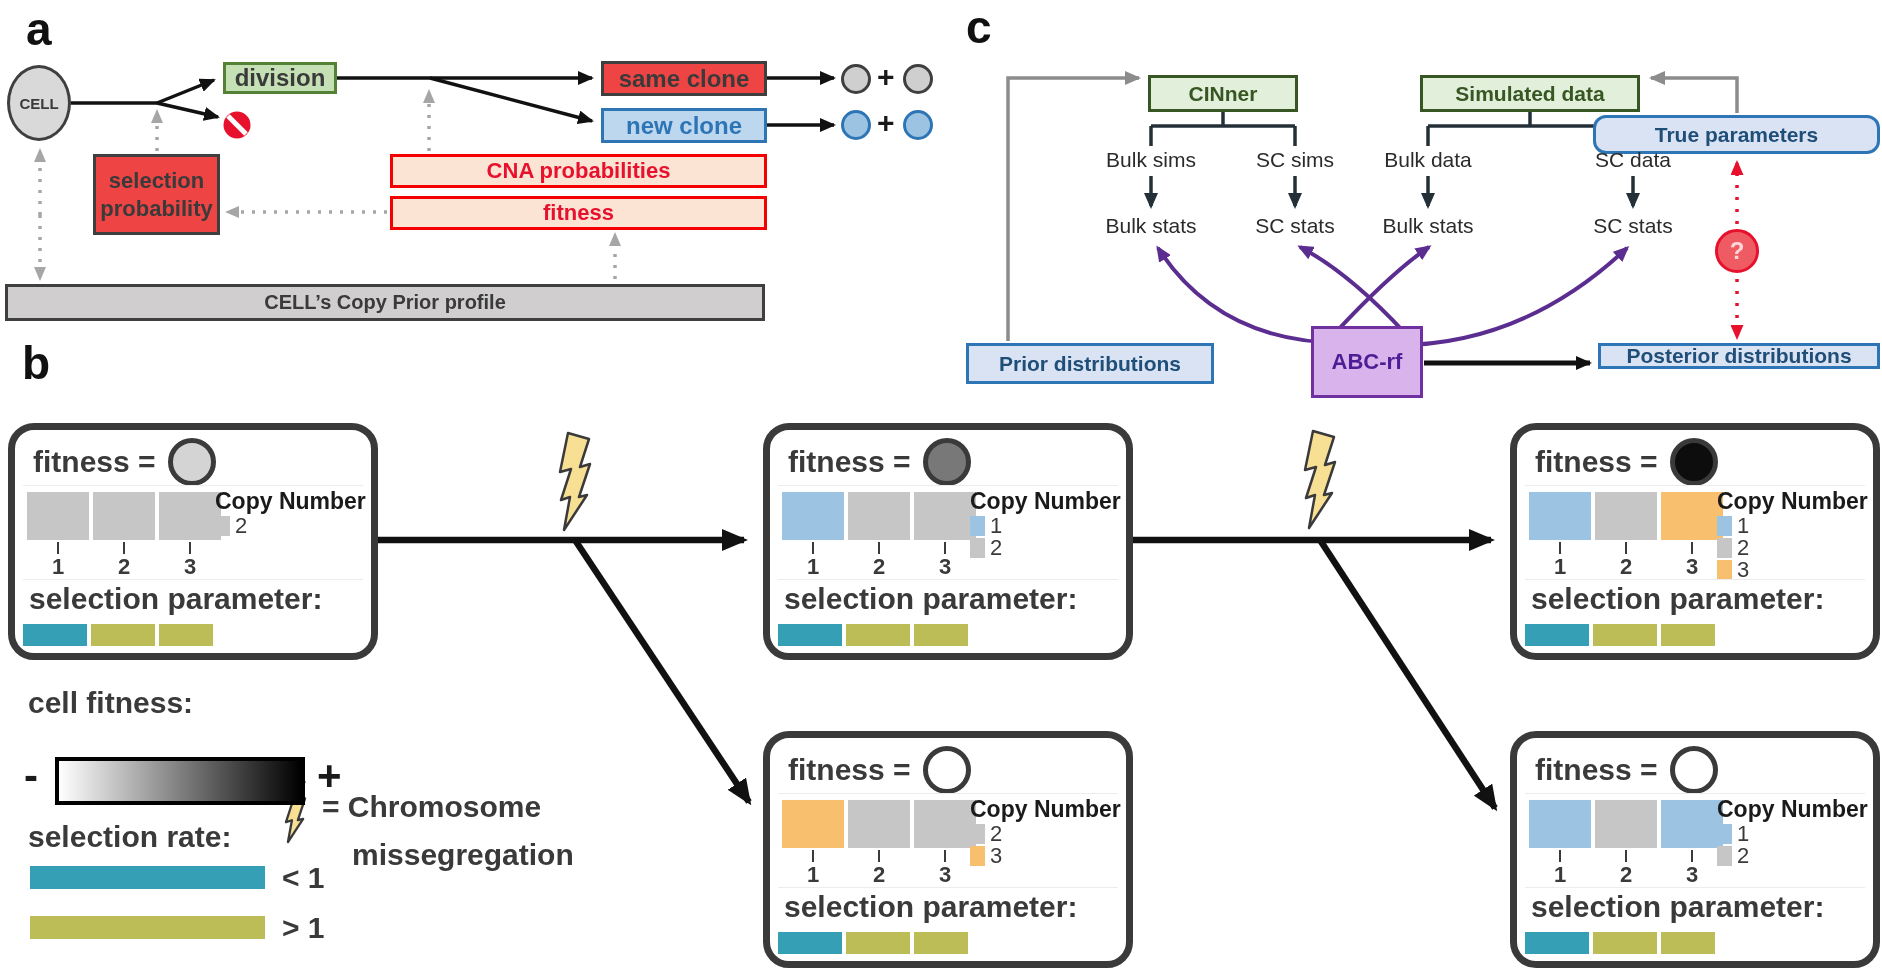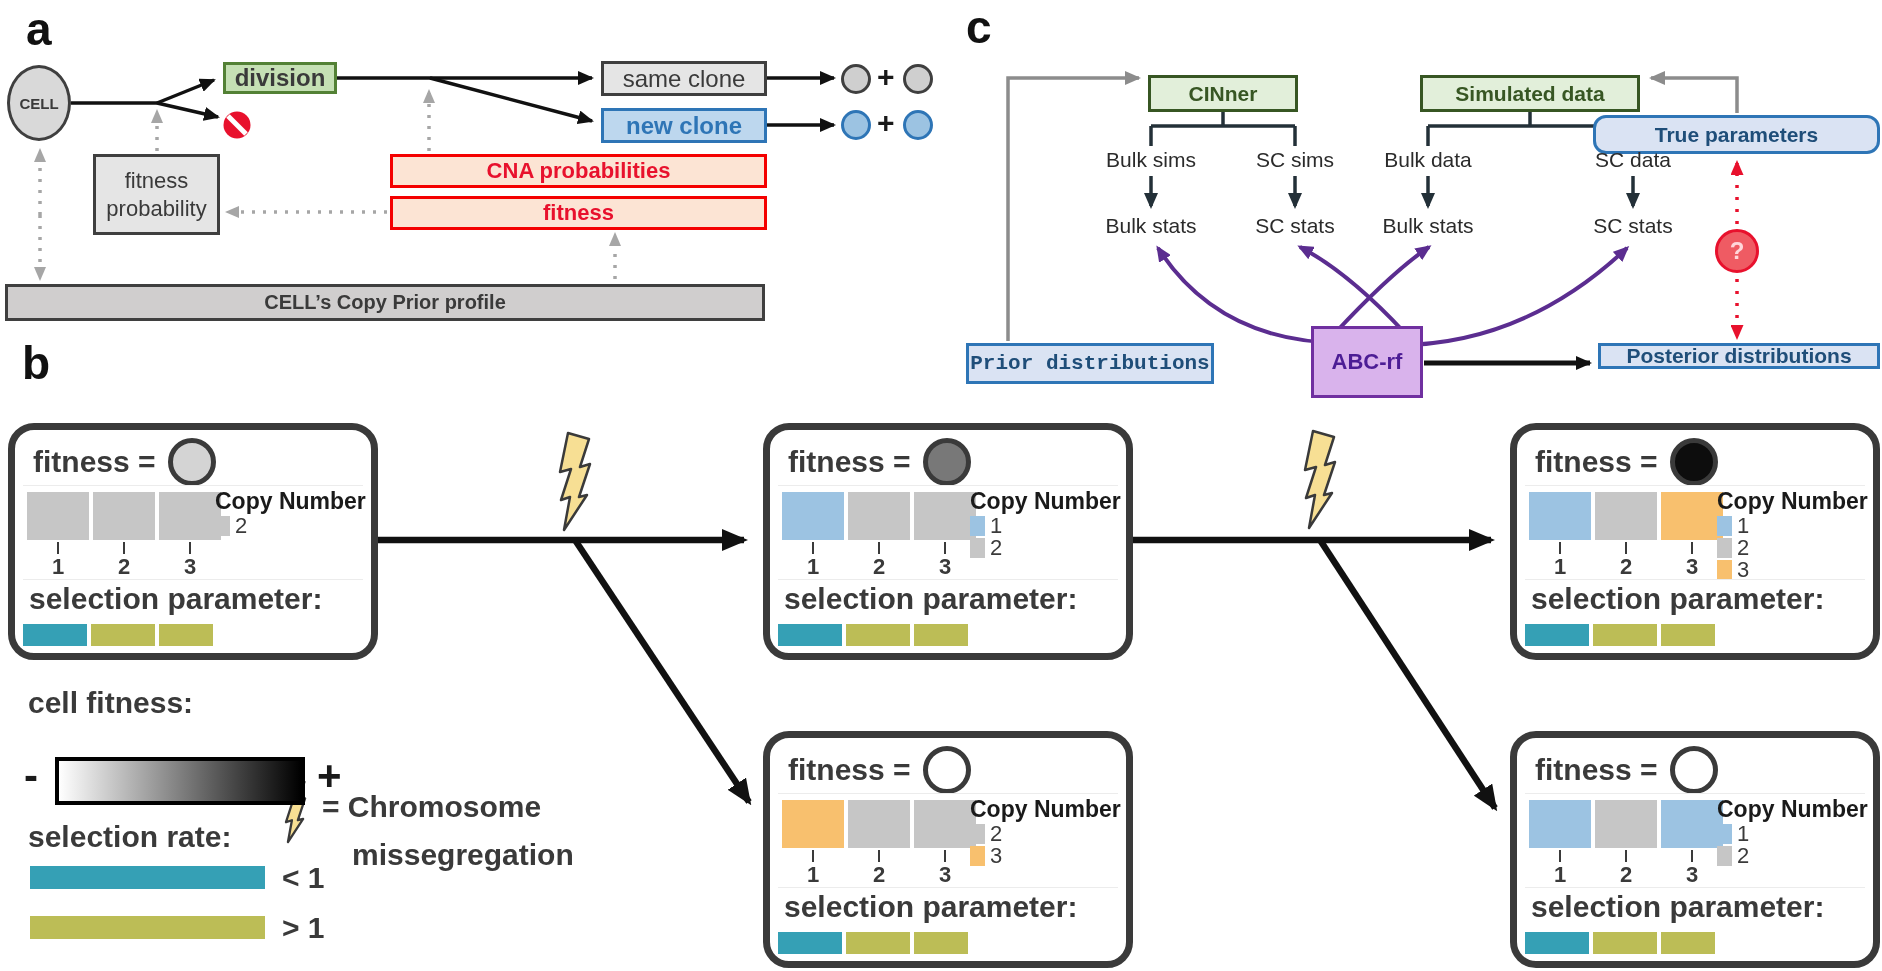--- a/index.html
+++ b/index.html
@@ -3,21 +3,21 @@
 <meta charset="utf-8">
 <style>
   html,body{margin:0;padding:0;background:#fff;}
   #fig{position:relative;width:1882px;height:971px;background:#fff;overflow:hidden;
        font-family:"Liberation Sans",sans-serif;color:#3a3a3a;}
   #overlay{position:absolute;left:0;top:0;z-index:1;}
   .abs{position:absolute;box-sizing:border-box;z-index:2;}
   .panel-label{font-size:46px;font-weight:bold;color:#111;z-index:3;}
   
   .node{display:flex;align-items:center;justify-content:center;text-align:center;}
-  .gray-box{background:#e5e5e5;border:3px solid #3f3f3f;font-weight:400;font-size:24px;color:#3a3a3a;}
+  .gray-box{background:#ef4444;border:3px solid #3f3f3f;font-weight:700;font-size:24px;color:#3a3a3a;}
   .green-box{background:#c5e0b4;border:3px solid #538135;font-weight:600;font-size:24px;color:#3a3a3a;}
   .blue-box-a{background:#bdd7ee;border:3px solid #2e75b6;font-weight:600;font-size:24px;color:#2e75b6;}
   .red-box{background:#fce4d4;border:3px solid #f40000;font-weight:bold;font-size:22px;color:#e8112d;}
   .cell-ellipse{border-radius:50%;background:#d9d9d9;border:3px solid #3f3f3f;font-weight:bold;font-size:15px;}
   .mini-circle{border-radius:50%;width:30px;height:30px;border:3px solid #3f3f3f;}
   .plus{font-size:30px;font-weight:bold;color:#1a1a1a;}
   
   .green-box-c{background:#e2efda;border:3.5px solid #375623;font-weight:bold;font-size:21px;color:#375623;margin-top:15px;}
   .blue-box-c{background:#dae3f3;border:3px solid #2e75b6;font-weight:bold;font-size:21px;color:#1f4e79;}
   .purple-box{background:#d9b3ec;border:3.5px solid #7030a0;font-weight:bold;font-size:22px;color:#4c1d95;}
@@ -170,21 +170,21 @@
 <div class="abs node blue-box-a" style="left:601px;top:108px;width:166px;height:35px;">new clone</div>
 
 <div class="abs mini-circle" style="left:841px;top:64px;background:#cfcfcf;"></div>
 <div class="abs plus" style="left:877px;top:60px;">+</div>
 <div class="abs mini-circle" style="left:903px;top:64px;background:#cfcfcf;"></div>
 
 <div class="abs mini-circle" style="left:841px;top:110px;background:#9cc3e2;border-color:#2e75b6;"></div>
 <div class="abs plus" style="left:877px;top:106px;">+</div>
 <div class="abs mini-circle" style="left:903px;top:110px;background:#9cc3e2;border-color:#2e75b6;"></div>
 
-<div class="abs node gray-box" style="left:93px;top:154px;width:127px;height:81px;font-size:22px;line-height:1.25;">fitness probability</div>
+<div class="abs node gray-box" style="left:93px;top:154px;width:127px;height:81px;font-size:22px;line-height:1.25;">selection probability</div>
 
 <div class="abs node red-box" style="left:390px;top:154px;width:377px;height:34px;">CNA probabilities</div>
 
 <div class="abs node red-box" style="left:390px;top:196px;width:377px;height:34px;">fitness</div>
 
 <div class="abs node gray-box" style="left:5px;top:284px;width:760px;height:37px;font-size:20px;font-weight:bold;background:#d0cece;">CELL’s Copy Prior profile</div>
 
 <div class="abs panel-label" style="left:966px;top:0px;">c</div>
 
 <div class="abs node green-box-c" style="left:1148px;top:60px;width:150px;height:37px;">CINner</div>
@@ -198,21 +198,21 @@
 <div class="abs node tree-label" style="left:1373px;top:148px;width:110px;">Bulk data</div>
 <div class="abs node tree-label" style="left:1578px;top:148px;width:110px;">SC data</div>
 
 <div class="abs node tree-label" style="left:1096px;top:214px;width:110px;">Bulk stats</div>
 <div class="abs node tree-label" style="left:1240px;top:214px;width:110px;">SC stats</div>
 <div class="abs node tree-label" style="left:1373px;top:214px;width:110px;">Bulk stats</div>
 <div class="abs node tree-label" style="left:1578px;top:214px;width:110px;">SC stats</div>
 
 <div class="abs q-circle" style="left:1715px;top:229px;">?</div>
 
-<div class="abs node blue-box-c" style="left:966px;top:343px;width:248px;height:41px;font-family:Liberation Mono, monospace;">Prior distributions</div>
+<div class="abs node blue-box-c" style="left:966px;top:343px;width:248px;height:41px;">Prior distributions</div>
 
 <div class="abs node purple-box" style="left:1311px;top:326px;width:112px;height:72px;">ABC-rf</div>
 
 <div class="abs node blue-box-c" style="left:1598px;top:343px;width:282px;height:26px;">Posterior distributions</div>
 
 <div class="abs panel-label" style="left:22px;top:336px;">b</div>
 
 <div class="abs card" style="left:8px;top:423px;">
   <div class="card-header">
     <span class="t">fitness =</span>

